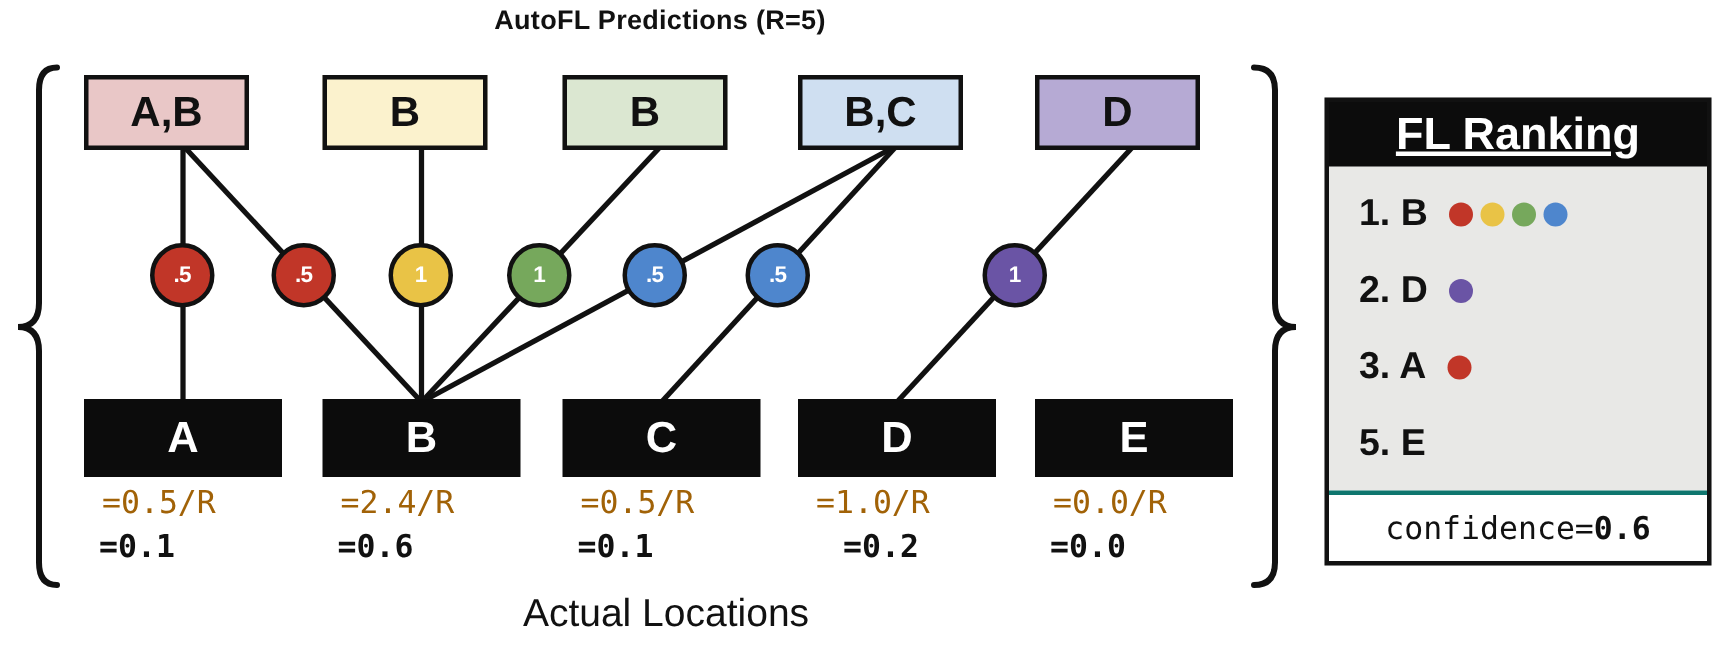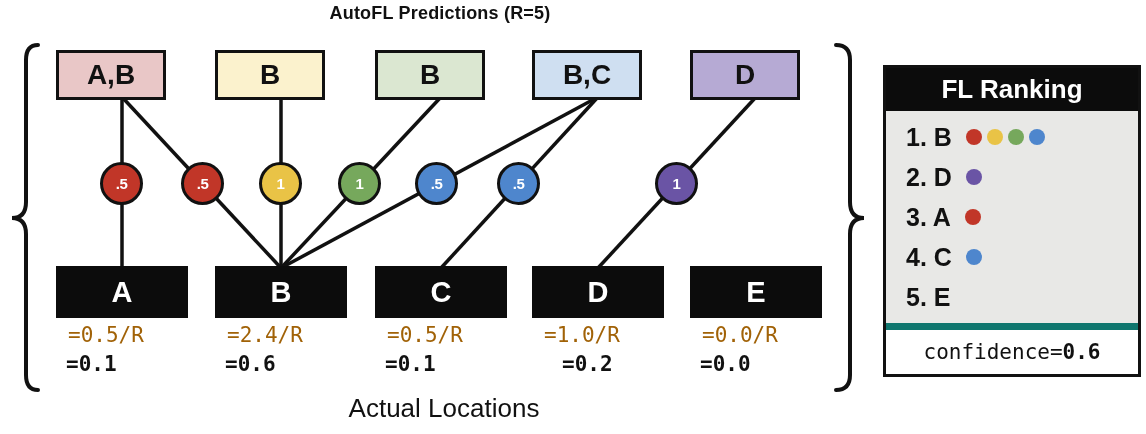--- a/index.html
+++ b/index.html
@@ -39,32 +39,32 @@
     font-family:"DejaVu Sans Mono",monospace;font-size:21px;font-weight:700;color:#111;
     top:352px;white-space:pre;
   }
   #ranking-panel{
     left:883px;top:65px;width:258px;height:312px;box-sizing:border-box;
     border:3px solid #111;display:flex;flex-direction:column;background:#e8e8e6;
   }
   #ranking-header{
     background:#0c0c0c;color:#fff;height:43px;flex:0 0 43px;
     display:flex;align-items:center;justify-content:center;
-    font-size:26px;font-weight:700;
+    font-size:30px;font-weight:700;text-decoration:underline;
   }
   #ranking-body{
     flex:1 1 auto;display:flex;flex-direction:column;justify-content:space-around;
     padding:6px 10px 6px 20px;
   }
   .rank-row{display:flex;align-items:center;}
   .rank-text{font-size:25px;font-weight:700;color:#111;white-space:pre;}
   .dots{display:flex;align-items:center;margin-left:14px;gap:5px;}
   .dot{width:16px;height:16px;border-radius:50%;}
   #ranking-footer{
-    flex:0 0 44px;background:#ffffff;border-top:7px solid #0f766e;
+    flex:0 0 44px;background:#ffffff;border-top:3px solid #0f766e;
     display:flex;align-items:center;justify-content:center;
     font-family:"DejaVu Sans Mono",monospace;font-size:21px;color:#111;white-space:pre;
   }
   #ranking-footer b{font-weight:700;}
   svg{position:absolute;left:0;top:0;}
 </style>
 </head>
 <body>
 
 <div id="canvas">
@@ -135,25 +135,19 @@
           <span class="dot" style="background-color: rgb(106, 84, 165);"></span>
         </span>
       </div>
       <div class="rank-row">
         <span class="rank-text">3. A</span>
         <span class="dots">
           <span class="dot" style="background-color: rgb(193, 54, 40);"></span>
         </span>
       </div>
       <div class="rank-row">
-        <span class="rank-text">4. C</span>
-        <span class="dots">
-          <span class="dot" style="background-color: rgb(78, 134, 205);"></span>
-        </span>
-      </div>
-      <div class="rank-row">
         <span class="rank-text">5. E</span>
       </div>
     </div>
     <div id="ranking-footer"><span>confidence=</span><b>0.6</b></div>
   </div>
 
 </div>
 
 </body></html>

